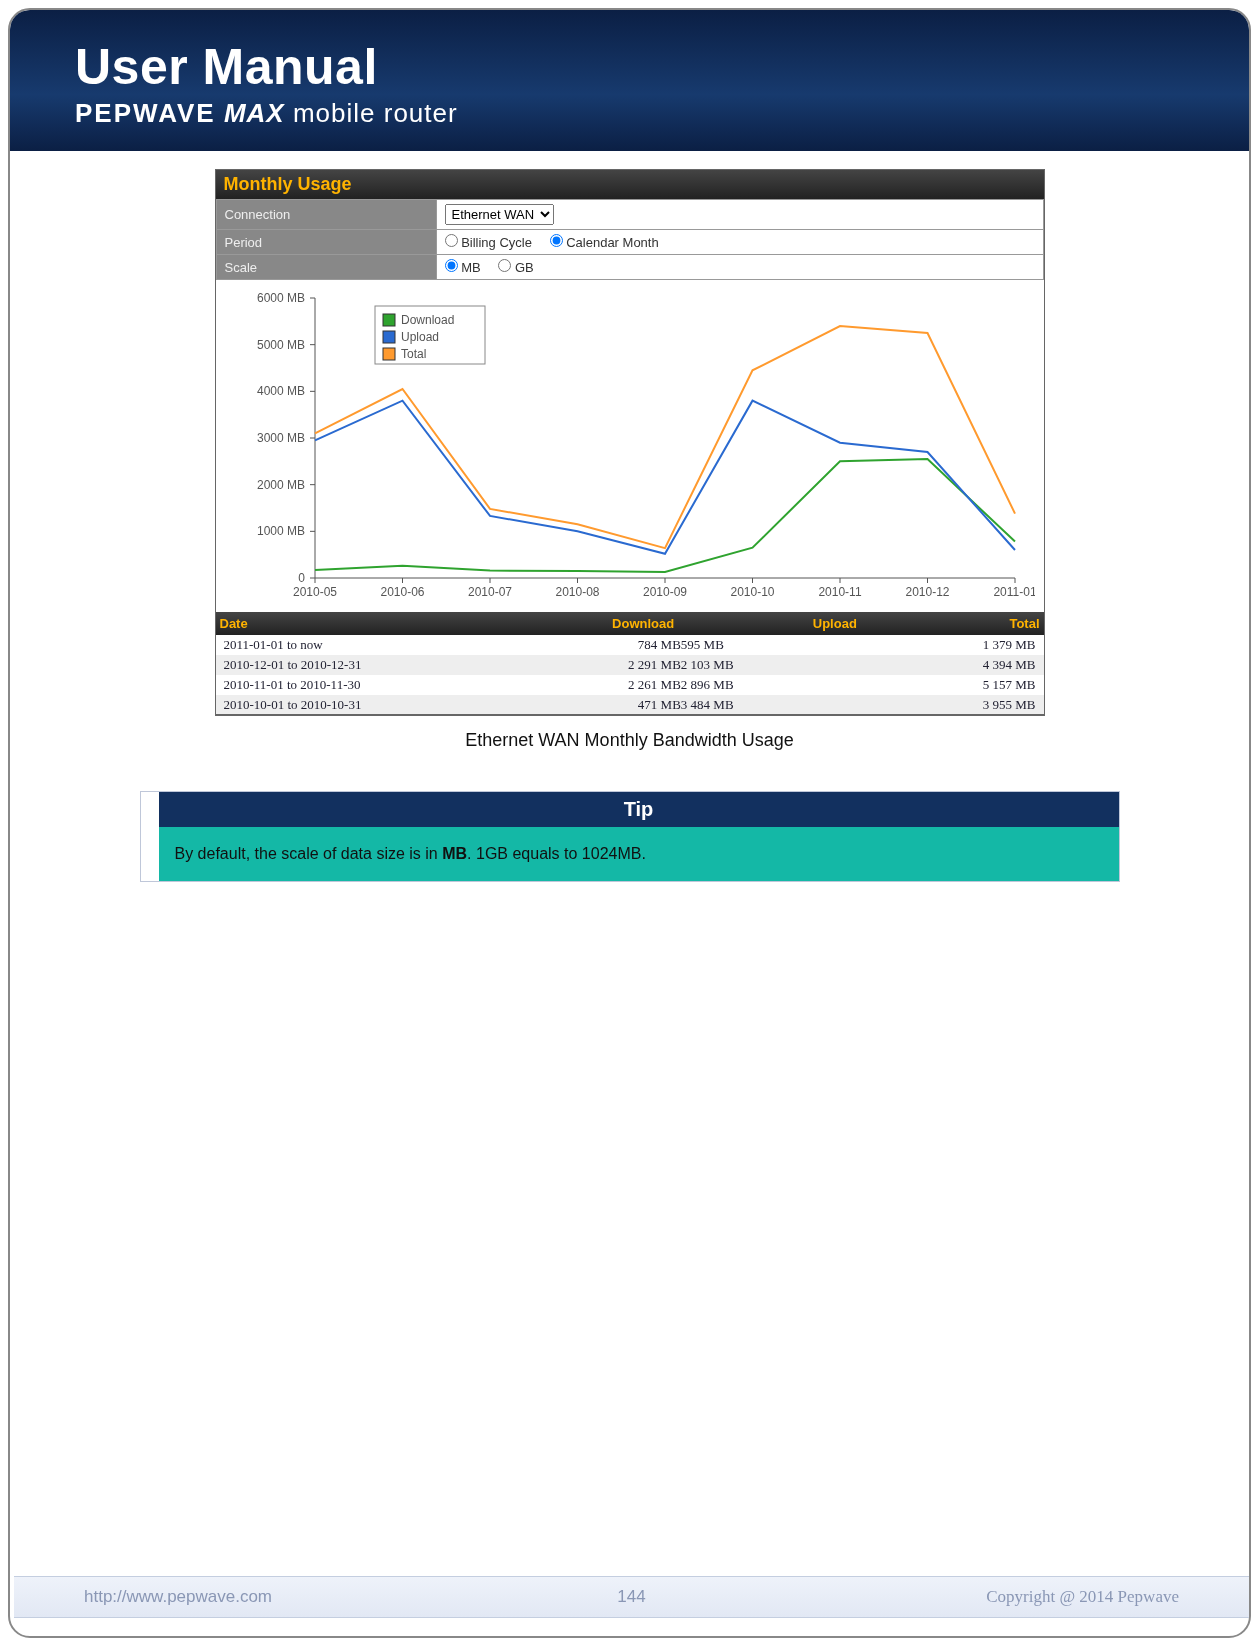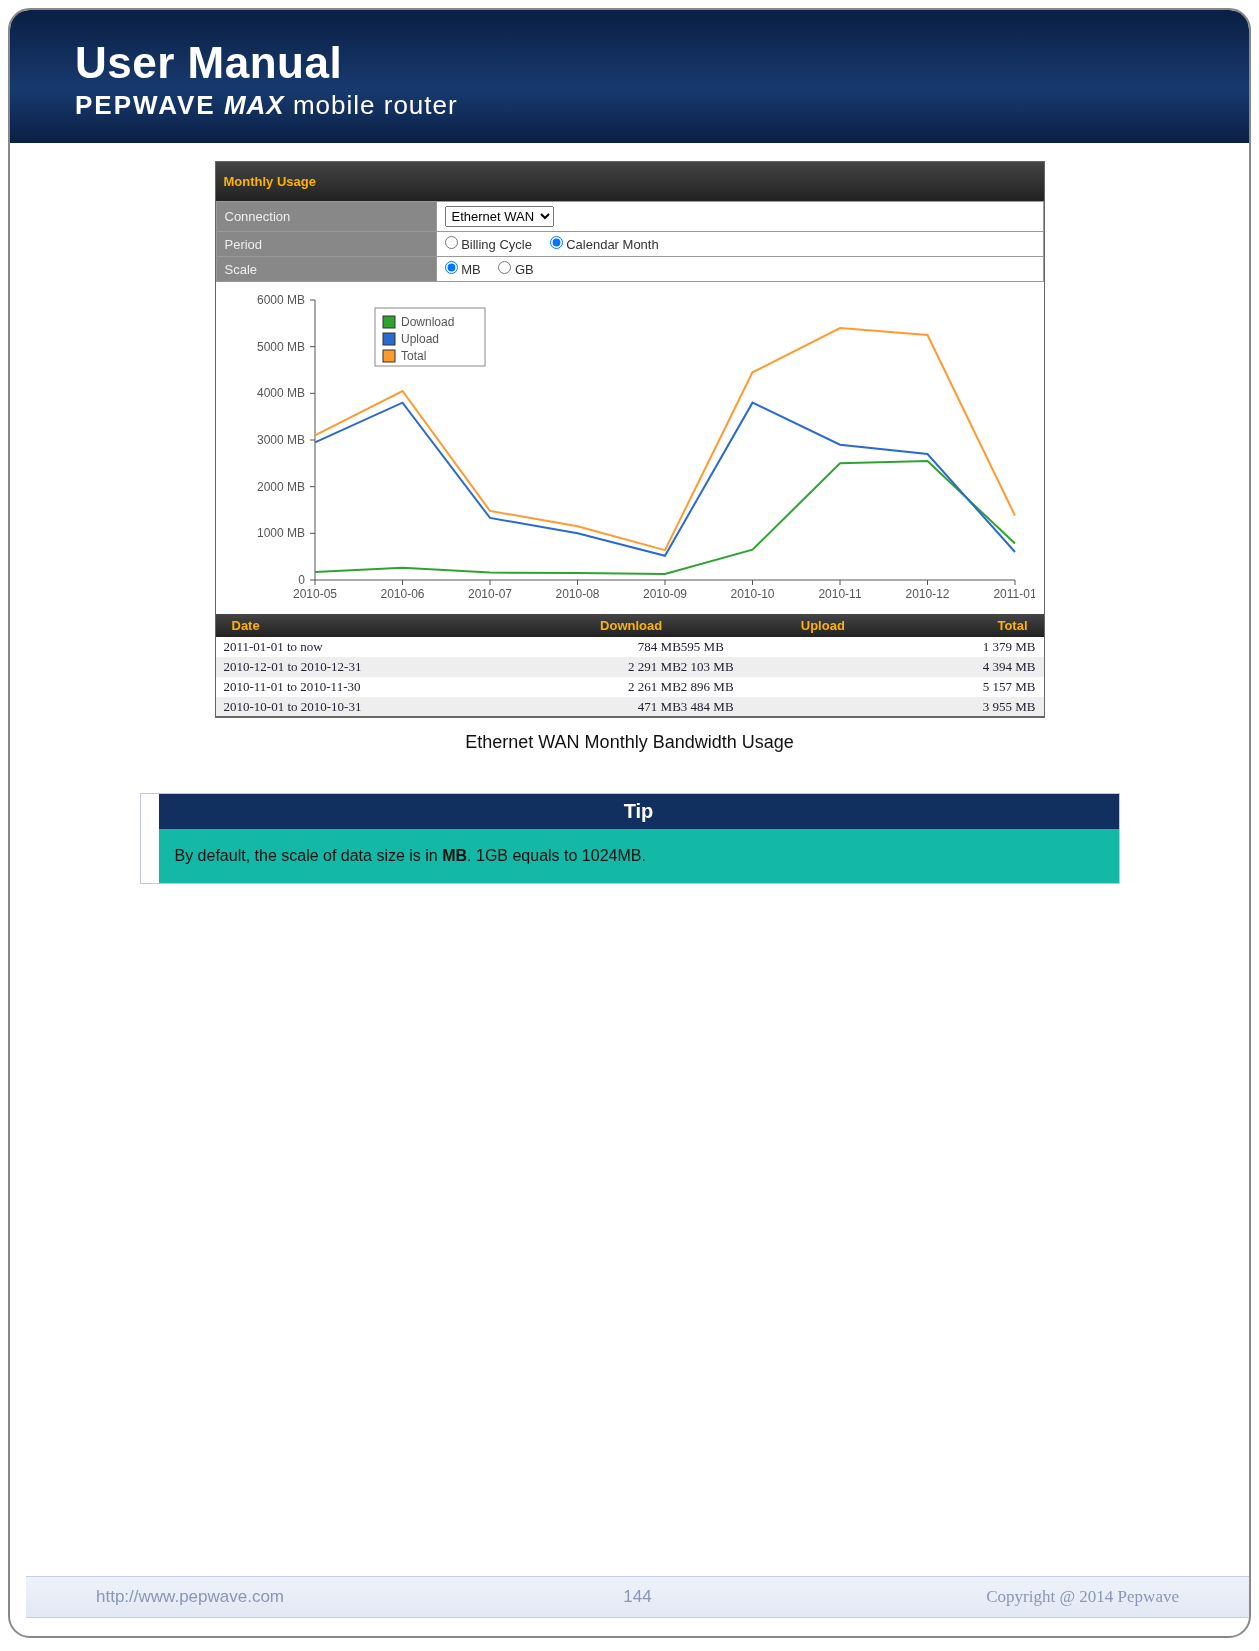--- a/index.html
+++ b/index.html
@@ -19,21 +19,21 @@
     background: #fff;
   }
   .header-banner {
     background: linear-gradient(#0b1f44, #173a6e 60%, #0b1f44);
     color: #fff;
     padding: 28px 50px 22px 65px;
     border-top-left-radius: 18px;
     border-top-right-radius: 18px;
   }
   .header-banner .title-main {
-    font-size: 44px;
+    font-size: 50px;
     font-weight: bold;
     letter-spacing: 0.5px;
   }
   .header-banner .title-sub {
     font-size: 26px;
     font-weight: 300;
     margin-top: 2px;
     letter-spacing: 1px;
   }
   .title-sub .brand { font-weight: 600; letter-spacing: 2px; }
@@ -44,22 +44,22 @@
   .panel-screenshot {
     width: 830px;
     margin: 0 auto;
     border: 1px solid #666;
     font-size: 13px;
   }
   .sect-header {
     background: linear-gradient(#444, #222);
     color: #ffb300;
     font-weight: bold;
-    padding: 12px 8px;
-    font-size: 13px;
+    padding: 4px 8px;
+    font-size: 18px;
   }
   .form-table { width: 100%; border-collapse: collapse; }
   .form-table td {
     border: 1px solid #999;
     padding: 4px 8px;
     font-size: 13px;
     vertical-align: middle;
   }
   .form-table td.label {
     background: #888;
@@ -79,21 +79,21 @@
   }
   .chart-svg { display: block; margin: 0 auto; }
   .axis-text { font: 12px Arial; fill: #555; }
   .data-header {
     background: linear-gradient(#444, #222);
     color: #ffb300;
     font-weight: bold;
     display: flex;
     font-size: 13px;
   }
-  .data-header > div { padding: 4px 16px; }
+  .data-header > div { padding: 4px 4px; }
   .dh-date { flex: 0 0 280px; }
   .dh-dl { flex: 1; text-align: right; }
   .dh-ul { flex: 1; text-align: right; }
   .dh-tot { flex: 1; text-align: right; }
   .data-rows { font-size: 13px; color: #223; }
   .data-row { display: flex; padding: 2px 8px; font-family: Liberation Serif, serif; }
   .data-row:nth-child(even) { background: #eee; }
   .data-row > div { }
   .dr-date { flex: 0 0 280px; }
   .dr-dl { flex: 1; text-align: right; }
@@ -126,21 +126,21 @@
     background: #14b8a6;
     padding: 18px 16px;
     font-size: 16px;
     color: #111;
   }
   .tip-body b { font-weight: bold; }
 
   .footer-bar {
     position: absolute;
     bottom: 18px;
-    left: 16px; right: 0;
+    left: 4px; right: 0;
     background: linear-gradient(#eef2fa, #e2e8f4);
     border-top: 1px solid #c4cee0;
     border-bottom: 1px solid #c4cee0;
     display: flex;
     padding: 10px 70px;
     font-size: 17px;
     color: #8a97b5;
   }
   .footer-bar .f-left { flex: 1; text-align: left; }
   .footer-bar .f-mid { flex: 0 0 120px; text-align: center; }

